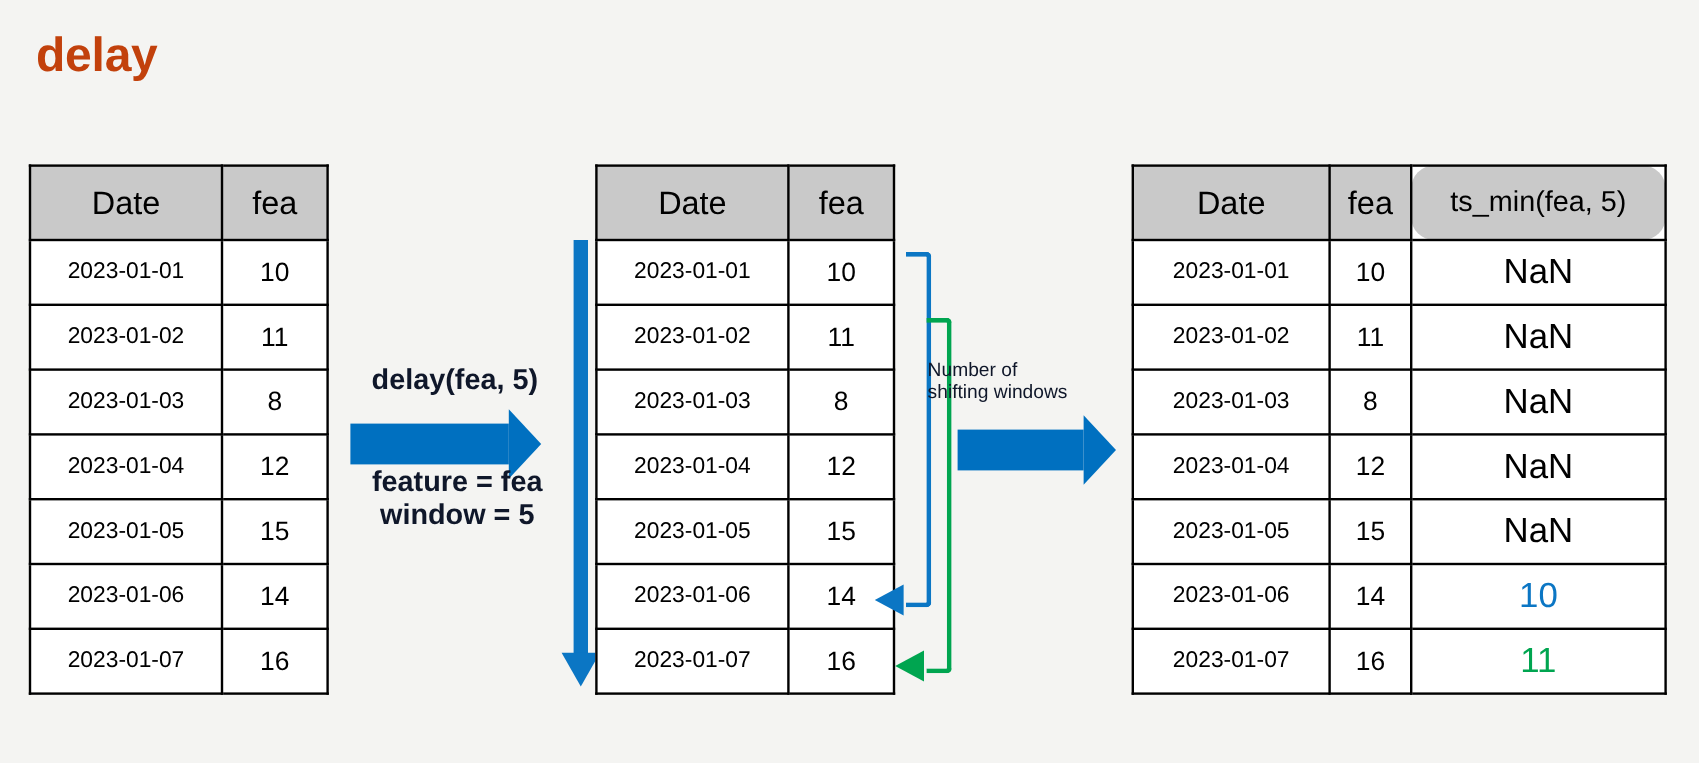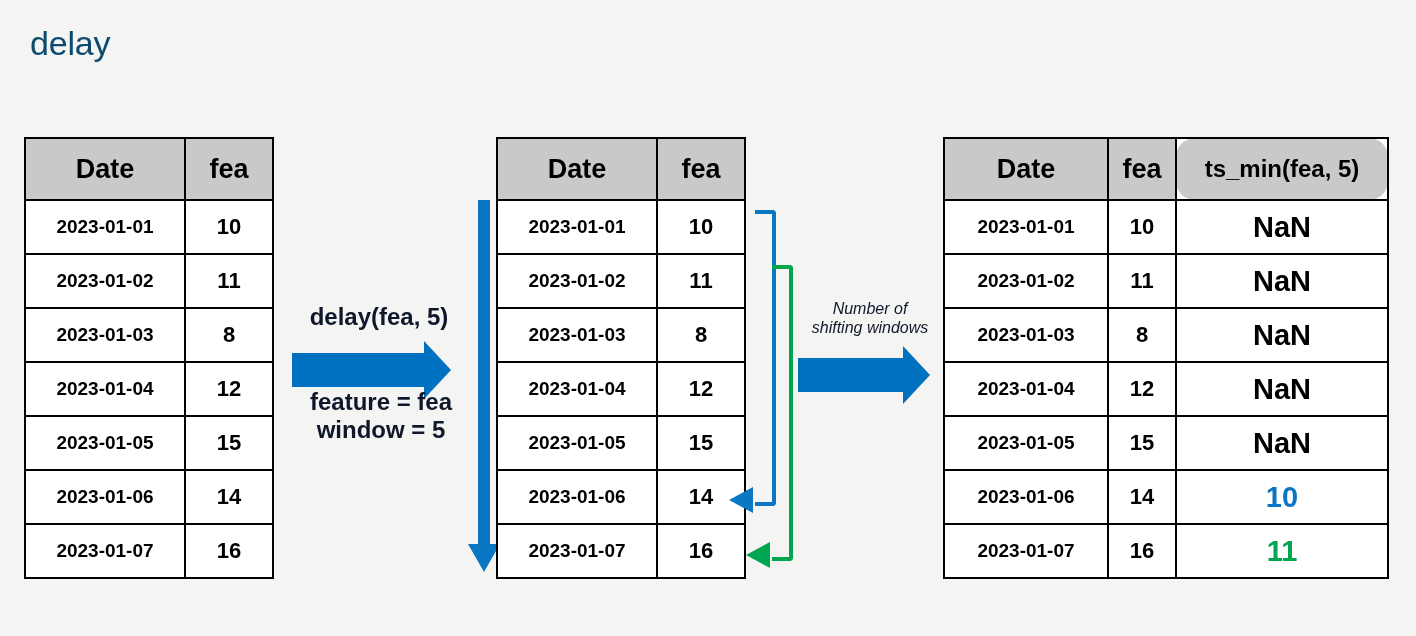--- a/index.html
+++ b/index.html
@@ -15,40 +15,40 @@
     overflow: hidden;
     font-family: "Liberation Sans", sans-serif;
     color: #000;
   }
 
   
   #page-title {
     position: absolute;
     left: 30px;
     top: 26px;
-    font-size: 34px;
-    font-weight: normal;
+    font-size: 40px;
+    font-weight: bold;
     letter-spacing: -0.2px;
     line-height: 1;
-    color: #0c4a6e;
+    color: #c2410c;
   }
 
   
   .data-table {
     position: absolute;
     border-collapse: collapse;
     background: #ffffff;
     table-layout: fixed;
   }
   .data-table th,
   .data-table td {
     border: 2px solid #000000;
     text-align: center;
     vertical-align: middle;
-    font-weight: bold;
+    font-weight: normal;
     background: #ffffff;
     padding: 0;
     height: 54px;
     box-sizing: border-box;
   }
   .data-table th {
     background: #c9c9c9;
     height: 62px;
     font-size: 27px;
   }
@@ -112,22 +112,22 @@
   }
   #caption-delay-top {
     left: 274px; top: 303px; width: 210px;
     font-size: 24px; font-weight: bold;
   }
   #caption-delay-params {
     left: 274px; top: 388px; width: 214px;
     font-size: 24px; font-weight: bold;
   }
   #caption-windows {
-    left: 790px; top: 300px; width: 160px;
-    font-size: 16px; font-weight: normal; text-align: center; font-style: italic;
+    left: 773px; top: 300px; width: 160px;
+    font-size: 16px; font-weight: normal; text-align: left;
   }
 
   
   #shift-arrow {
     position: absolute;
     left: 478px;
     top: 200px;
     width: 12px;
     height: 345px;
     background: #0b76c4;

